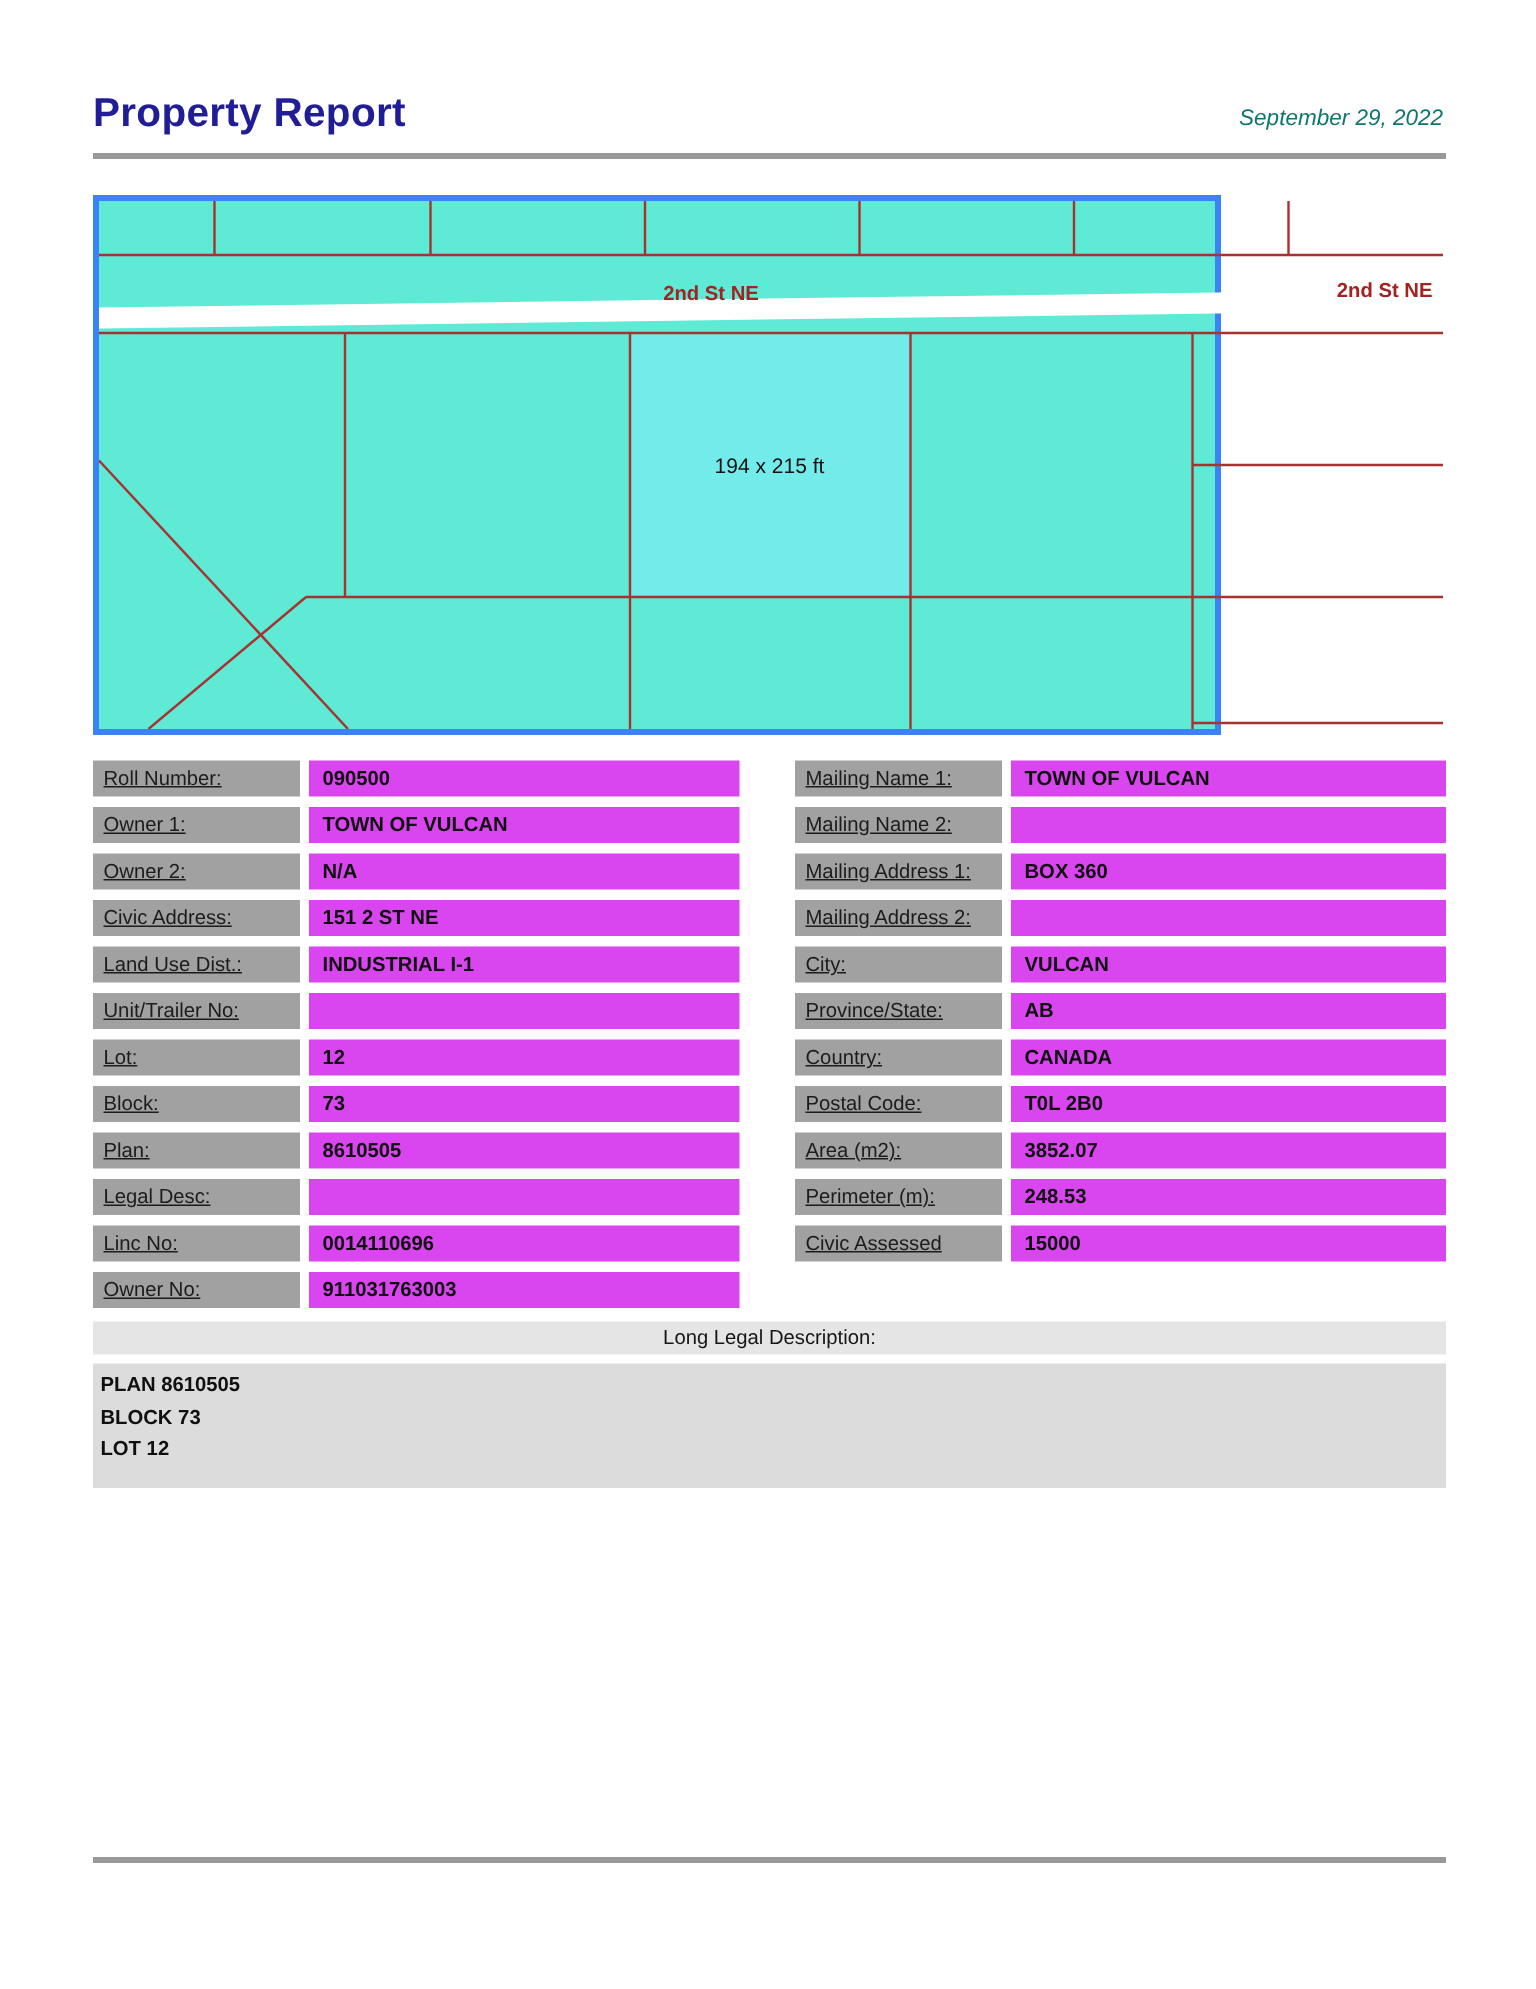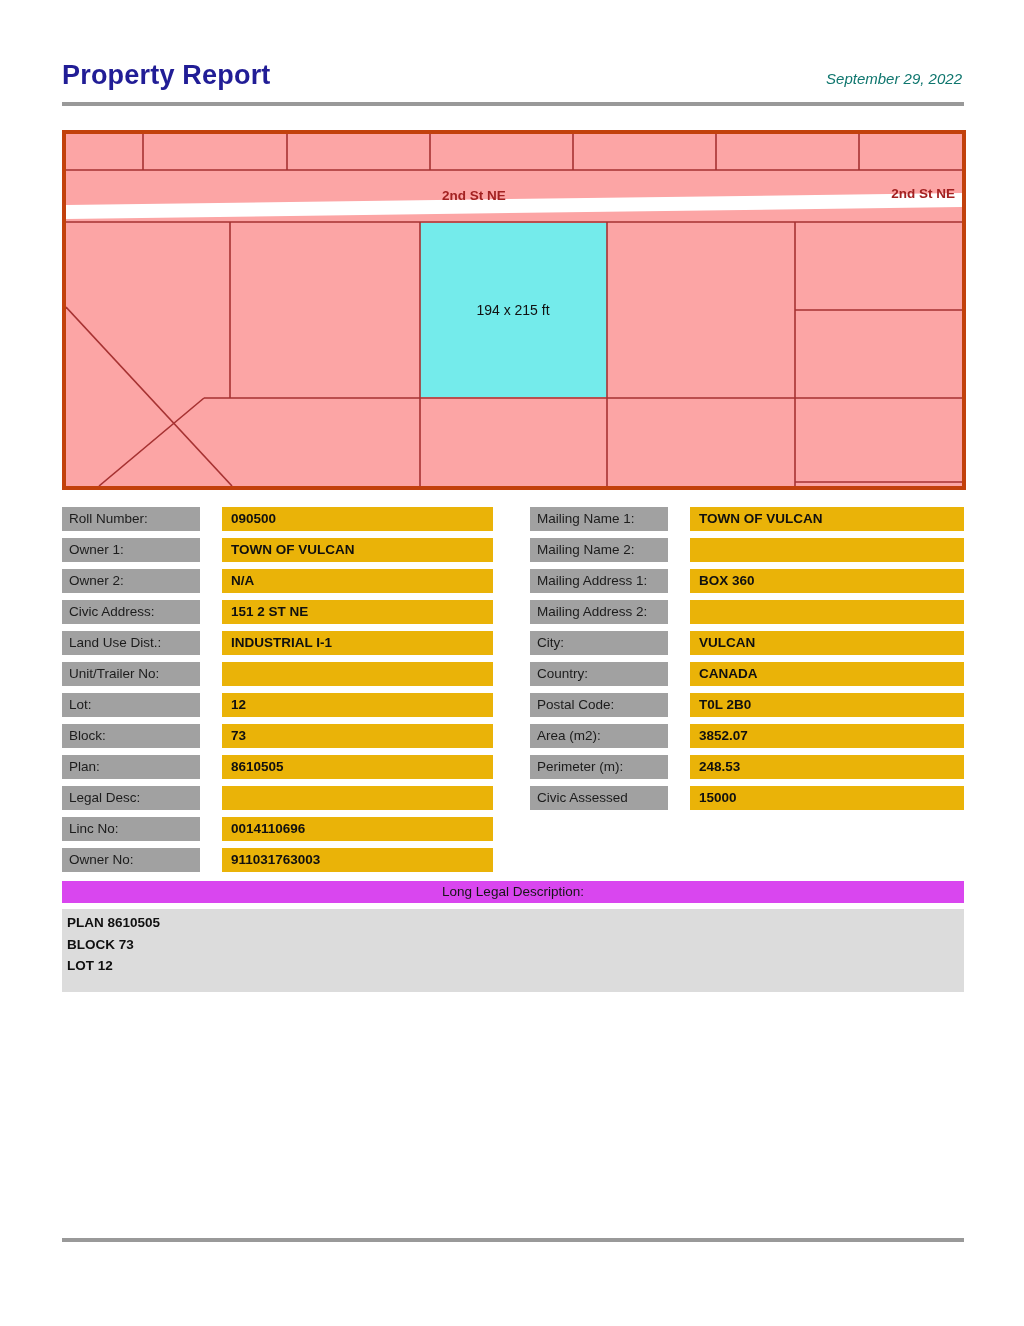--- a/index.html
+++ b/index.html
@@ -12,41 +12,41 @@
     font-size:27px;font-weight:bold;letter-spacing:.2px;
   }
   .report-date{
     position:absolute;right:62px;top:70px;
     font-size:15px;font-style:italic;color:#0f766e;
   }
   .rule{position:absolute;left:62px;width:902px;height:4px;background:#999999;}
   .rule-top{top:102px;}
   .rule-bottom{top:1238px;}
   .map-frame{
-    position:absolute;left:62px;top:130px;width:904px;height:360px;
-    border:4px solid #c2410c;box-sizing:border-box;background:#fca5a5;
+    position:absolute;left:62px;top:130px;width:752px;height:360px;
+    border:4px solid #3b82f6;box-sizing:border-box;background:#5eead4;
   }
   .map-frame svg{display:block;width:896px;height:352px;}
   .tablecol{position:absolute;top:507px;}
   .tablecol.left{left:62px;width:431px;}
   .tablecol.right{left:530px;width:434px;}
   .prow{display:flex;height:24px;margin-bottom:7px;}
   .prow .lbl{
     width:138px;background:#a1a1a1;font-size:13.5px;line-height:24px;
-    padding-left:7px;box-sizing:border-box;color:#1c1c1c;margin-right:22px;
-    white-space:nowrap;overflow:hidden;
+    padding-left:7px;box-sizing:border-box;color:#1c1c1c;margin-right:6px;
+    white-space:nowrap;overflow:hidden;text-decoration:underline;
   }
   .prow .val{
-    flex:1;background:#eab308;font-size:13.5px;line-height:24px;
+    flex:1;background:#d946ef;font-size:13.5px;line-height:24px;
     font-weight:bold;padding-left:9px;box-sizing:border-box;color:#101010;
     white-space:nowrap;overflow:hidden;
   }
   .legal-bar{
     position:absolute;left:62px;top:881px;width:902px;height:22px;
-    background:#d946ef;text-align:center;font-size:13.5px;line-height:22px;color:#161616;
+    background:#e5e5e5;text-align:center;font-size:13.5px;line-height:22px;color:#161616;
   }
   .legal-box{
     position:absolute;left:62px;top:909px;width:902px;height:83px;
     background:#dcdcdc;box-sizing:border-box;padding:3px 0 0 5px;
   }
   .legal-box .legal-line{
     font-size:13.5px;font-weight:bold;line-height:21.5px;color:#101010;
   }
   .svgtxt{font-family:"Liberation Sans",sans-serif;}
 </style>
@@ -182,20 +182,24 @@
       <div class="prow">
         <div class="lbl">Mailing Address 2:</div>
         <div class="val"></div>
       </div>
 
       <div class="prow">
         <div class="lbl">City:</div>
         <div class="val">VULCAN</div>
       </div>
 
+      <div class="prow">
+        <div class="lbl">Province/State:</div>
+        <div class="val">AB</div>
+      </div>
 
       <div class="prow">
         <div class="lbl">Country:</div>
         <div class="val">CANADA</div>
       </div>
 
       <div class="prow">
         <div class="lbl">Postal Code:</div>
         <div class="val">T0L 2B0</div>
       </div>

